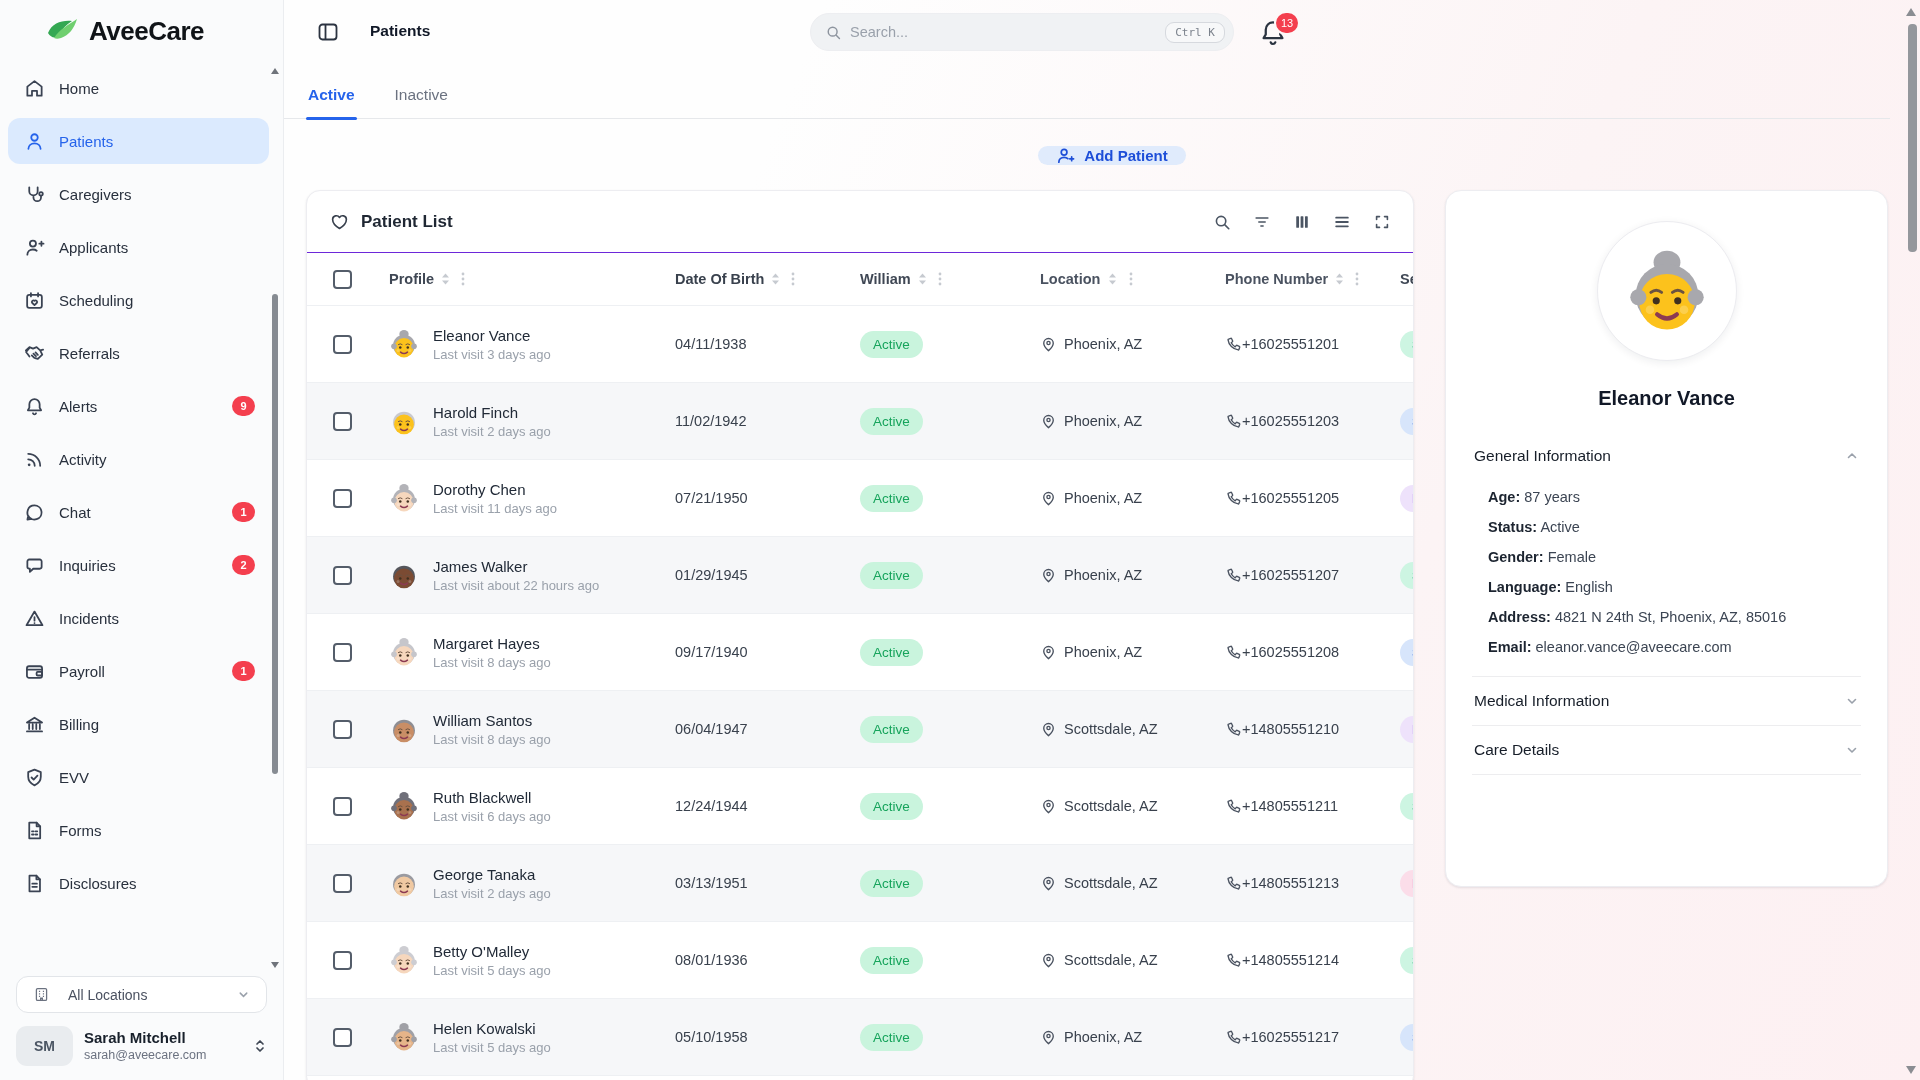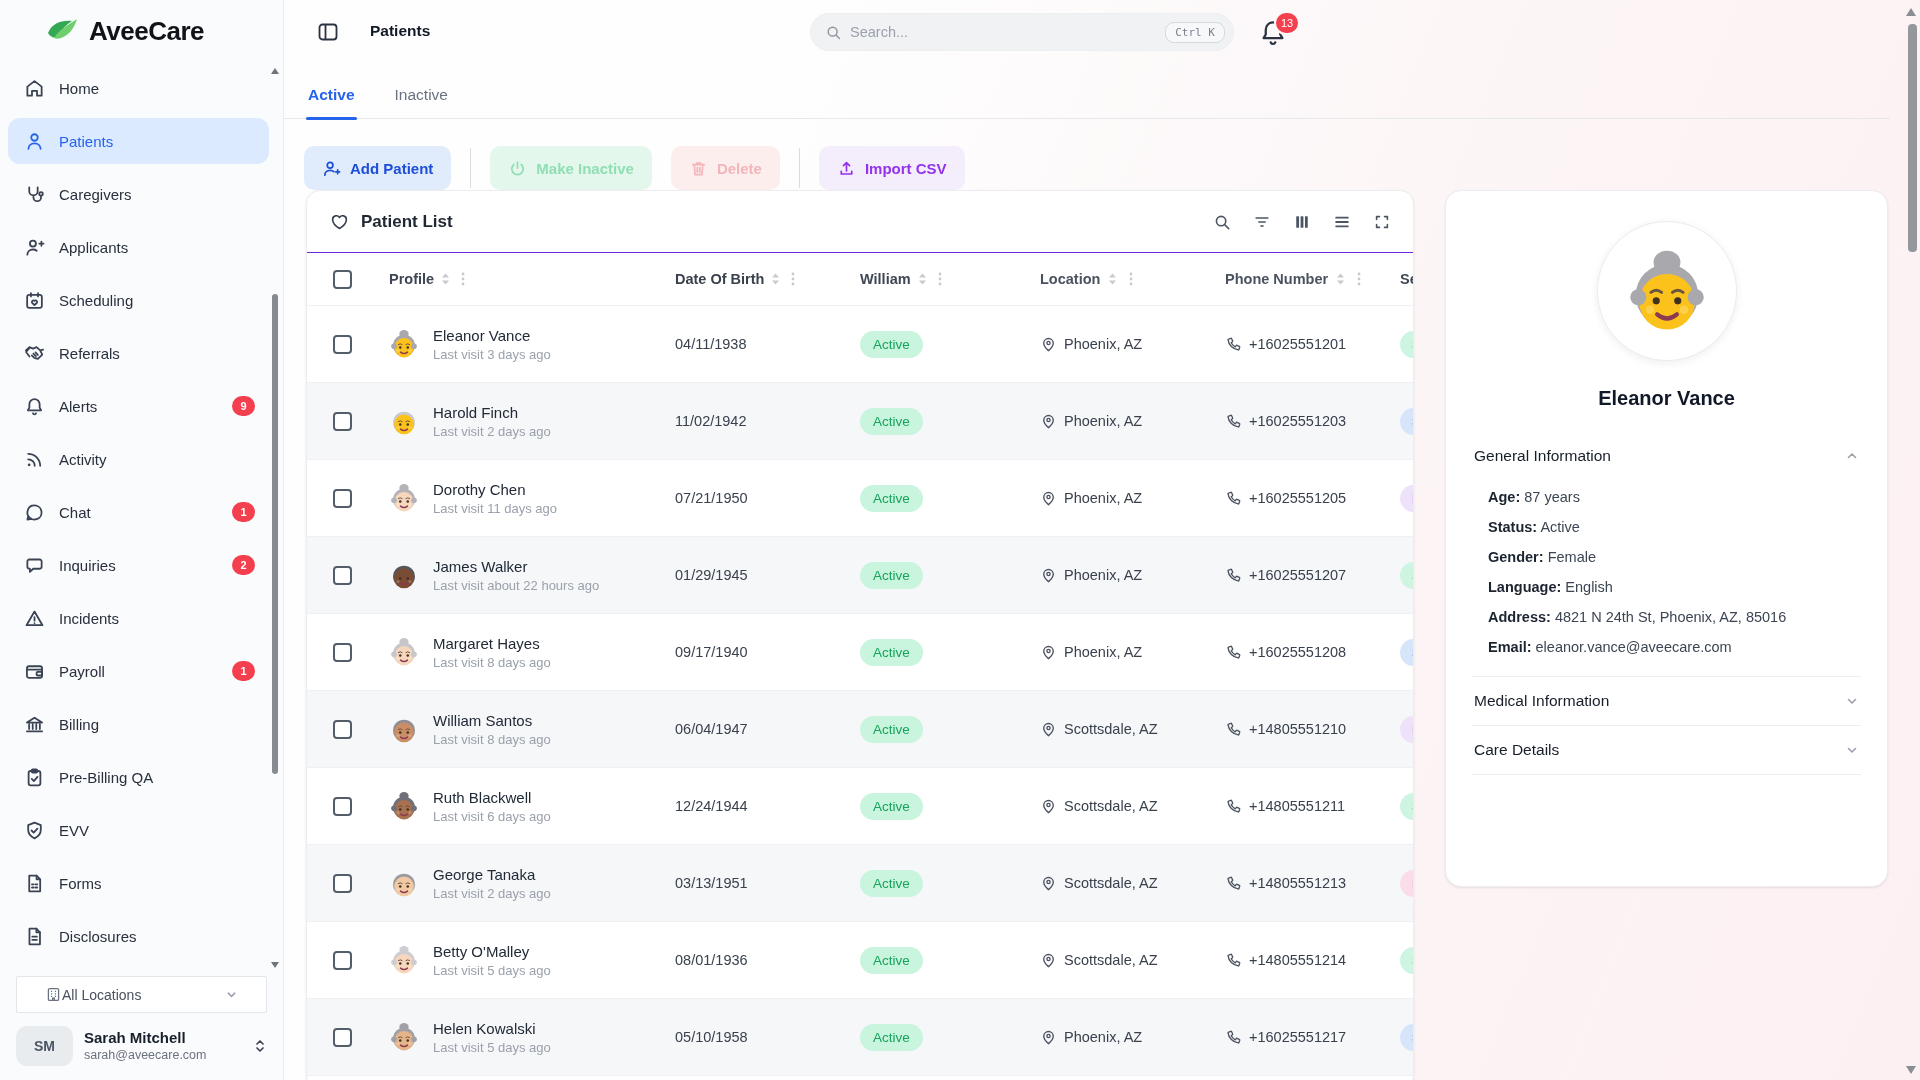--- a/index.html
+++ b/index.html
@@ -35,22 +35,22 @@
     display:flex; align-items:center; justify-content:center;
   }
   
   .side-scroll-thumb { position:absolute; right:5px; top:294px; width:6px; height:480px; border-radius:3px; background:#868b92; }
   .side-arrow { position:absolute; right:4px; width:0; height:0; border-left:4.5px solid transparent; border-right:4.5px solid transparent; }
   .side-arrow.up { top:68px; border-bottom:6px solid #6f747b; }
   .side-arrow.down { bottom:112px; border-top:6px solid #6f747b; }
 
   .side-bottom { position:absolute; left:0; right:0; bottom:0; padding:12px 16px 14px; }
   .loc-select {
-    display:flex; align-items:center; gap:0; height:37px; padding:0 28px;
-    border:1px solid #e2e5e9; border-radius:2px; background:#fff; cursor:pointer;
+    display:flex; align-items:center; gap:18px; height:37px; padding:0 16px;
+    border:1px solid #e2e5e9; border-radius:12px; background:#fff; cursor:pointer;
   }
   .loc-select .loc-label { font-size:14px; color:#4a5160; flex:1; }
   .user-row { display:flex; align-items:center; gap:11px; margin-top:13px; cursor:pointer; }
   .user-avatar {
     width:57px; height:40px; border-radius:11px; background:#e9ecef;
     display:flex; align-items:center; justify-content:center;
     font-size:14px; font-weight:600; color:#4b5563;
   }
   .user-meta { flex:1; line-height:1.25; }
   .user-name { font-size:15px; font-weight:700; color:#18202b; }
@@ -84,21 +84,21 @@
     display:flex; align-items:center; justify-content:center; border:2px solid #fdf8f8;
   }
 
   
   .tabs { position:relative; padding-left:24px; border-bottom:1px solid #e6e8eb; width:1606px; height:55px; display:flex; gap:40px; align-items:flex-end; }
   .tab { padding-bottom:14px; font-size:15.5px; font-weight:500; color:#6b7280; cursor:pointer; position:relative; }
   .tab.active { color:#2563eb; font-weight:600; }
   .tab.active::after { content:""; position:absolute; left:-2px; right:-2px; bottom:-2px; height:3.5px; border-radius:3px; background:#2563eb; }
 
   
-  .toolbar { display:flex; align-items:center; gap:19px; padding:27px 0 0 20px; height:71px; }
+  .toolbar { display:flex; align-items:center; gap:19px; padding:27px 0 0 20px; height:71px;flex-direction:column; }
   .btn {
     display:flex; align-items:center; gap:9px; height:44px; padding:0 18px;
     border:0; border-radius:10px; font-size:15px; font-weight:700; font-family:inherit; cursor:pointer;
   }
   .btn svg { width:19px; height:19px; }
   .btn-add { background:#e0ebfc; color:#1d4ed8; }
   .btn-inactive { background:#e4f7ec; color:#8fdfb3; }
   .btn-delete { background:#fdeeee; color:#f2b5ba; }
   .btn-import { background:#f4edfb; color:#9333ea; }
   .vdiv { width:1px; height:40px; background:#d9dce0; }
@@ -120,21 +120,21 @@
   .thead { display:flex; align-items:center; height:53px; border-bottom:1px solid #eef0f3; }
   .hcell { display:flex; align-items:center; gap:6px; font-size:14.5px; font-weight:700; color:#3f4754; padding-left:12px; }
   .sort-glyph { width:11px; height:14px; color:#c6cad0; cursor:pointer; }
   .dots-glyph { width:4px; height:14px; color:#c6cad0; cursor:pointer; margin-left:4px; }
 
   .c-check { width:70px; flex:0 0 70px; display:flex; align-items:center; padding-left:26px; }
   .c-profile { width:286px; flex:0 0 286px; display:flex; align-items:center; }
   .c-dob { width:185px; flex:0 0 185px; }
   .c-status { width:180px; flex:0 0 180px; }
   .c-loc { width:185px; flex:0 0 185px; display:flex; align-items:center; gap:7px; }
-  .c-phone { width:175px; flex:0 0 175px; display:flex; align-items:center; gap:7px; }
+  .c-phone { width:175px; flex:0 0 175px; display:flex; align-items:center; }
   .c-service { width:130px; flex:0 0 130px; }
 
   .checkbox { width:19px; height:19px; border:2px solid #545d6a; border-radius:4px; background:#fff; cursor:pointer; }
 
   .trow { display:flex; align-items:center; height:77px; border-bottom:1px solid #eef0f3; cursor:pointer; background:#fff; }
   .trow.alt { background:#f6f7f9; }
   .avatar { width:30px; height:30px; margin-left:12px; border-radius:50%; overflow:hidden; flex:0 0 30px; }
   .pinfo { display:flex; flex-direction:column; margin-left:14px; gap:3px; }
   .pname { font-size:15px; font-weight:500; color:#212a37; }
   .plast { font-size:13px; color:#9aa1ab; }
@@ -324,31 +324,20 @@
   <div class="nav-item">
     <span class="nav-icon">
           <svg viewBox="0 0 20 20" fill="none" stroke="currentColor" stroke-width="1.7" stroke-linecap="round" stroke-linejoin="round">
             <path d="M2.8 8.2 10 3.6l7.2 4.6M3.4 8.2h13.2M4.9 10v4.4M8.3 10v4.4M11.7 10v4.4M15.1 10v4.4M2.8 16.6h14.4"></path>
           </svg>
         </span>
     <span class="nav-label">Billing</span>
 
   </div>
 
-  <div class="nav-item">
-    <span class="nav-icon">
-          <svg viewBox="0 0 20 20" fill="none" stroke="currentColor" stroke-width="1.7" stroke-linecap="round" stroke-linejoin="round">
-            <rect x="4.4" y="3.8" width="11.2" height="13.6" rx="2"></rect>
-            <rect x="7.4" y="2.3" width="5.2" height="3" rx="1"></rect>
-            <path d="M7.4 11.4l2 2 3.4-4"></path>
-          </svg>
-        </span>
-    <span class="nav-label">Pre-Billing QA</span>
-
-  </div>
 
   <div class="nav-item">
     <span class="nav-icon">
           <svg viewBox="0 0 20 20" fill="none" stroke="currentColor" stroke-width="1.7" stroke-linecap="round" stroke-linejoin="round">
             <path d="M10 2.5l6 2.4v4.5c0 4-2.7 6.7-6 8.1-3.3-1.4-6-4.1-6-8.1V4.9z"></path>
             <path d="M7.2 10l2 2 3.6-3.8"></path>
           </svg>
         </span>
     <span class="nav-label">EVV</span>
 

